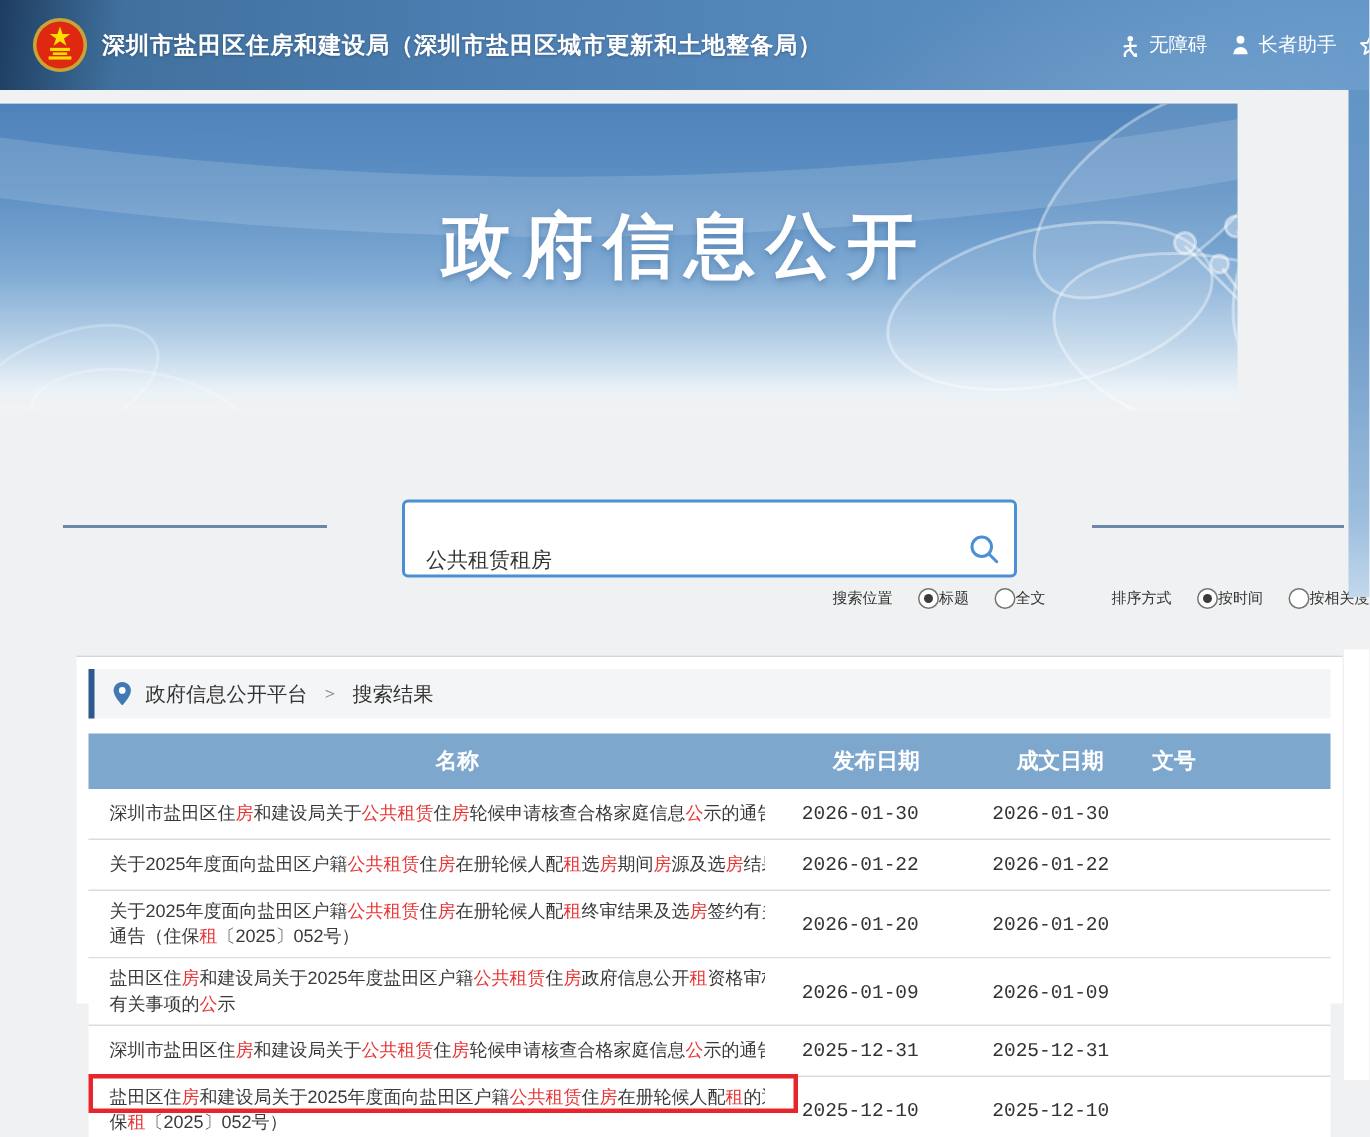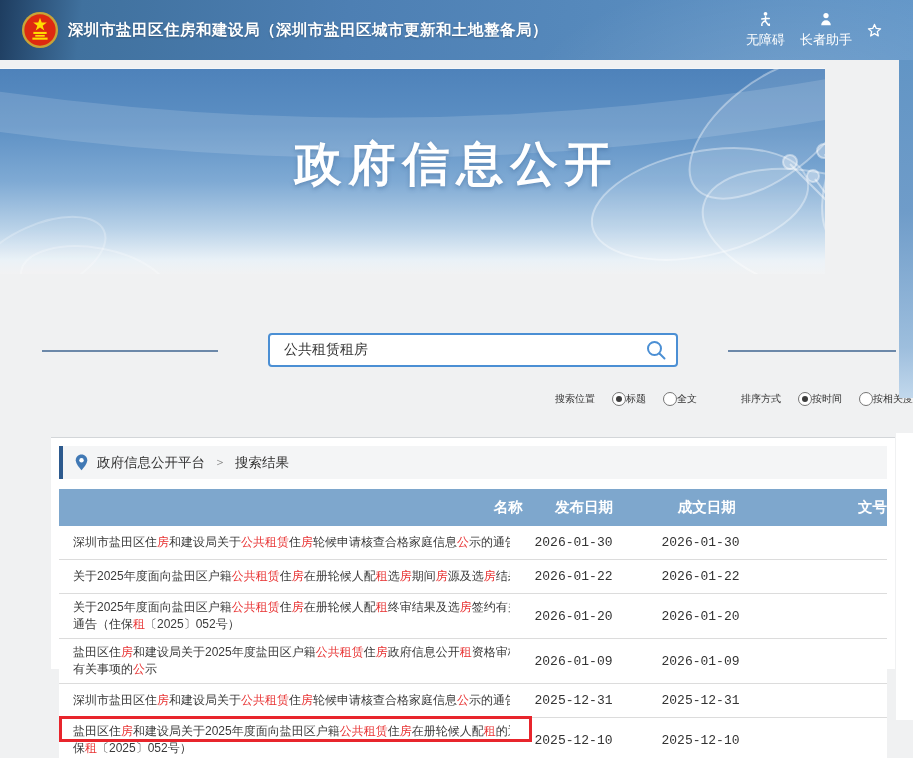--- a/index.html
+++ b/index.html
@@ -23,44 +23,44 @@
   .emblem{position:absolute;left:21px;top:11px;width:38px;height:38px;z-index:2;}
   .site-title{
     position:absolute;left:68px;top:0;height:60px;display:flex;align-items:center;z-index:2;
     color:#fff;font-size:15.5px;font-weight:bold;letter-spacing:.5px;
     text-shadow:0 1px 2px rgba(0,0,0,.25);
   }
   .top-links{
     position:absolute;left:746px;top:0;height:60px;display:flex;align-items:center;gap:15px;z-index:2;
     color:#fff;font-size:13px;white-space:nowrap;
   }
-  .top-link{display:flex;align-items:center;gap:5px;cursor:pointer;flex-direction:column;}
+  .top-link{display:flex;align-items:center;gap:5px;cursor:pointer;}
   .top-link svg{display:block;}
   
   .banner{
     position:absolute;left:0;top:68px;width:801px;height:205px;
     background:linear-gradient(180deg,#4e82ba 0%,#5d90c4 28%,#7faad4 55%,#b9d2e8 78%,#e9f1f7 93%,#f1f2f3 100%);
     border-top:1px solid rgba(255,255,255,.35);
     overflow:hidden;
     padding-left:24px;
   }
   .banner-art{position:absolute;left:0;top:0;width:913px;height:205px;}
   .banner-title{
     position:absolute;left:0;top:64px;width:913px;text-align:center;
     color:#fff;font-size:47px;font-weight:bold;letter-spacing:7px;
     text-shadow:0 2px 4px rgba(40,80,130,.35);
   }
   
   .search-line{position:absolute;top:350px;height:2px;background:#55759c;opacity:.85;}
   .search-line.left{left:42px;width:176px;}
   .search-line.right{left:728px;width:168px;}
   .search-box{
-    position:absolute;left:268px;top:333px;width:410px;height:34px;box-sizing:border-box;
+    position:absolute;left:268px;top:333px;width:410px;height:52px;box-sizing:border-box;
     background:#fff;border:2px solid #4b8fd4;border-radius:4px;
-    display:flex;align-items:center;
+    display:flex;align-items:flex-end;
   }
   .search-box input{
     flex:1;border:0;outline:none;background:transparent;margin-left:12px;
     font-size:14px;color:#333;font-family:inherit;
   }
   .search-btn{width:40px;height:34px;display:flex;align-items:center;justify-content:center;cursor:pointer;}
   .filters{
     position:absolute;left:0;top:389px;width:913px;height:20px;
     display:flex;align-items:center;justify-content:flex-end;gap:17px;
     font-size:10px;color:#333;
@@ -87,22 +87,22 @@
   .breadcrumb .sep{color:#888;font-size:12px;}
   .breadcrumb .root{cursor:pointer;}
   
   .rtable{margin:10px 8px 0 8px;width:828px;}
   .thead{
     height:37px;background:#7ea7cd;color:#fff;font-weight:bold;font-size:14.5px;
     display:flex;align-items:center;
   }
   .col-name{width:451px;box-sizing:border-box;}
   .col-d1,.col-d2{width:127px;text-align:center;}
-  .col-doc{width:123px;text-align:right;}
-  .thead .col-name{text-align:right;margin-left:28px;}
+  .col-doc{width:123px;text-align:left;}
+  .thead .col-name{text-align:center;margin-left:28px;}
   .trow{
     display:flex;align-items:center;border-bottom:1px solid #dcdcdc;
     min-height:33px;background:#fff;
   }
   .trow.two-line{min-height:44px;}
   .td.name{
     width:451px;box-sizing:border-box;padding:2px 8px 2px 14px;
     font-size:12px;color:#3a3a3a;line-height:17px;cursor:pointer;overflow:hidden;
   }
   .td.name .tline{white-space:nowrap;}

